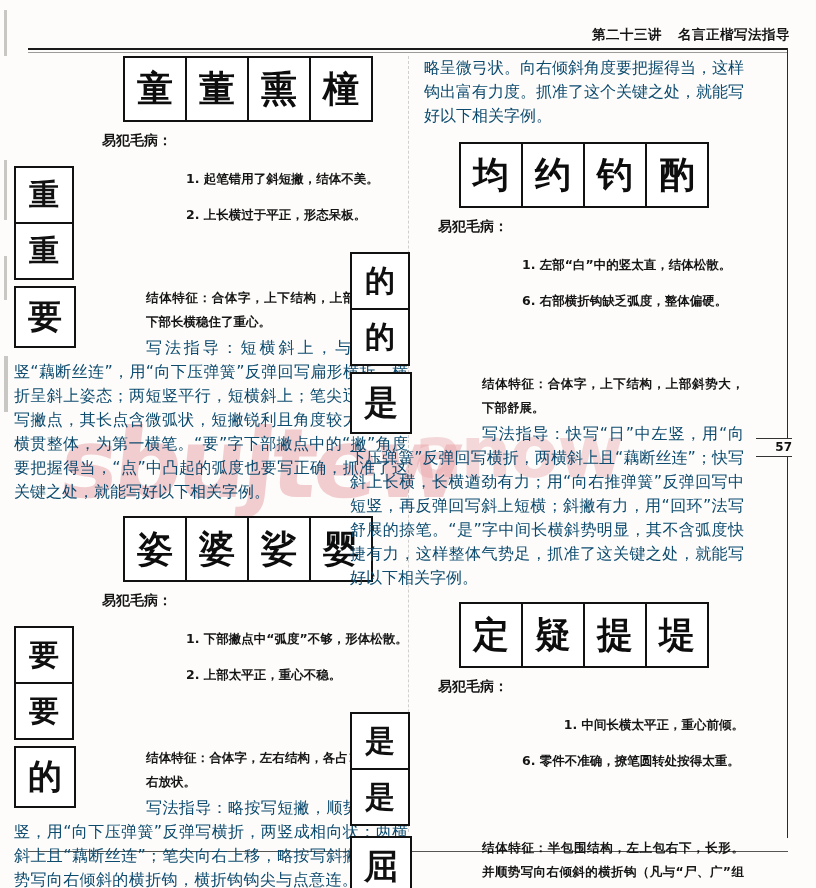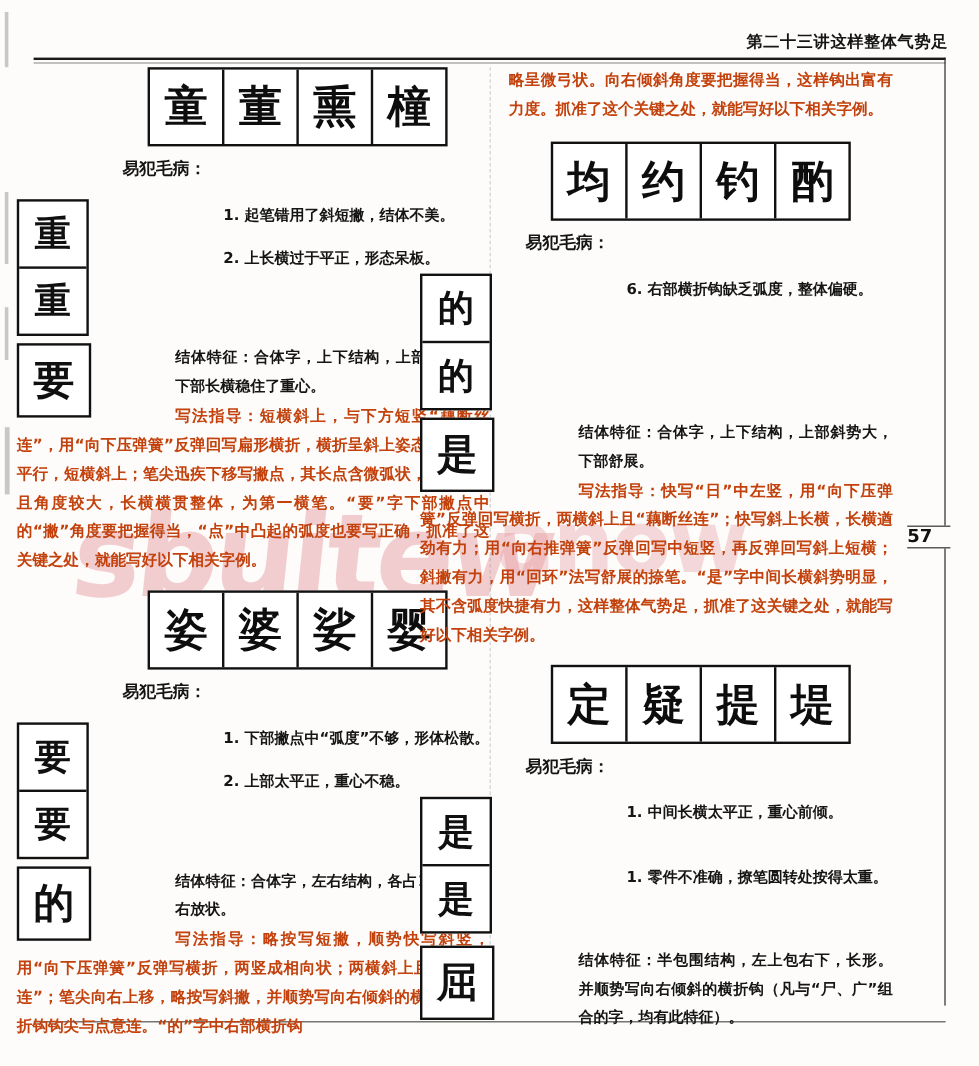--- a/index.html
+++ b/index.html
@@ -17,21 +17,21 @@
   
   .edge-mark{position:absolute;background:#c9c7c4;}
 
   
   .header{
     position:absolute;right:26px;top:26px;
     font-size:13.5px;font-weight:bold;color:#151515;
     letter-spacing:.5px;white-space:nowrap;
     font-family:"DejaVu Sans","Liberation Sans",sans-serif;
   }
-  .header .lecture{margin-right:0;}
+  .header .lecture{margin-right:16px;}
 
   
   .frame-top{
     position:absolute;left:28px;top:48px;width:760px;height:0;
     border-top:2px solid #1a1a1a;
   }
   .frame-top-inner{
     position:absolute;left:28px;top:52px;width:760px;height:0;
     border-top:1px solid #4a4a4a;opacity:.55;
   }
@@ -44,23 +44,23 @@
     border-top:1.5px solid #2a2a2a;opacity:.8;
   }
   .col-divider{
     position:absolute;left:408px;top:56px;width:0;height:776px;
     border-left:1px dashed #9a9a9a;opacity:.45;
   }
 
   
   .page-num{
     position:absolute;right:24px;top:438px;
-    width:36px;text-align:left;
+    width:36px;text-align:right;
     border-top:1px solid #333;border-bottom:1px solid #333;
-    font-size:15px;font-weight:bold;color:#111;
+    font-size:12px;font-weight:bold;color:#111;
     font-family:"DejaVu Sans","Liberation Sans",sans-serif;
     line-height:17px;
     background:#fdfcfa;
   }
 
   
   .col{position:absolute;top:56px;width:320px;}
   .col-left{left:88px;}
   .col-right{left:424px;}
 
@@ -112,21 +112,21 @@
     font-size:34px;color:#101010;
     font-family:"DejaVu Serif","Liberation Serif",serif;font-weight:600;
   }
   .guide-indent{margin-left:58px;}
   .guide-indent p{
     margin:0;font-size:12.5px;line-height:24px;color:#151515;font-weight:bold;
     text-align:justify;
     font-family:"DejaVu Sans","Liberation Sans",sans-serif;
   }
   .flow p{
-    margin:0;font-size:13px;line-height:24px;color:#c2410c;font-weight:bold;
+    margin:0;font-size:16px;line-height:24px;color:#0c4a6e;font-weight:normal;
     text-align:justify;
     font-family:"DejaVu Sans","Liberation Sans",sans-serif;
   }
 
   
   .watermark{
     position:absolute;left:60px;top:408px;width:420px;height:130px;
     font-size:96px;font-weight:bold;color:#e8a0a6;opacity:.50;
     letter-spacing:-4px;pointer-events:none;
     font-family:"DejaVu Sans","Liberation Sans",sans-serif;
@@ -148,21 +148,21 @@
 
   <div class="edge-mark" style="left:4px;top:10px;width:3px;height:46px;"></div>
   <div class="edge-mark" style="left:4px;top:160px;width:3px;height:60px;"></div>
   <div class="edge-mark" style="left:4px;top:256px;width:3px;height:44px;"></div>
   <div class="edge-mark" style="left:4px;top:356px;width:4px;height:56px;"></div>
 
   <div class="watermark">sbujtew</div>
   <div class="watermark2">anow</div>
 
   <div class="header">
-    <span class="lecture">第二十三讲</span><span>这样整体气势足</span>
+    <span class="lecture">第二十三讲</span><span>名言正楷写法指导</span>
   </div>
 
   <div class="frame-top"></div>
   <div class="frame-top-inner"></div>
   <div class="frame-right"></div>
   <div class="frame-bottom"></div>
   <div class="col-divider"></div>
 
   <div class="page-num">57</div>
 
@@ -251,20 +251,21 @@
       </div>
 
       <div class="sec-label">易犯毛病：</div>
 
       <div class="fault-block">
         <div class="sample-stack">
           <div class="sq">的</div>
           <div class="sq">的</div>
         </div>
         <ul class="fault-list">
+          <li>1. 左部“白”中的竖太直，结体松散。</li>
           <li>6. 右部横折钩缺乏弧度，整体偏硬。</li>
         </ul>
       </div>
 
       <div class="guide-block">
         <div class="sample-one">是</div>
         <div class="guide-indent">
           <p>结体特征：合体字，上下结构，上部斜势大，下部舒展。</p>
         </div>
         <div class="flow" style="margin-left:-74px;margin-top:2px;">
@@ -283,22 +284,22 @@
       </div>
 
       <div class="sec-label">易犯毛病：</div>
 
       <div class="fault-block">
         <div class="sample-stack">
           <div class="sq">是</div>
           <div class="sq">是</div>
         </div>
         <ul class="fault-list">
-          <li style="margin-bottom:28px;">1. 中间长横太平正，重心前倾。</li>
-          <li>1. 零件不准确，撩笔圆转处按得太重。</li>
+          <li style="margin-bottom:10px;text-align:right;">1. 中间长横太平正，重心前倾。</li>
+          <li>6. 零件不准确，撩笔圆转处按得太重。</li>
         </ul>
       </div>
 
       <div class="guide-block" style="margin-top:16px;">
         <div class="sample-one">屈</div>
         <div class="guide-indent">
           <p>结体特征：半包围结构，左上包右下，长形。并顺势写向右倾斜的横折钩（凡与“尸、广”组合的字，均有此特征）。</p>
         </div>
       </div>
     </div>

